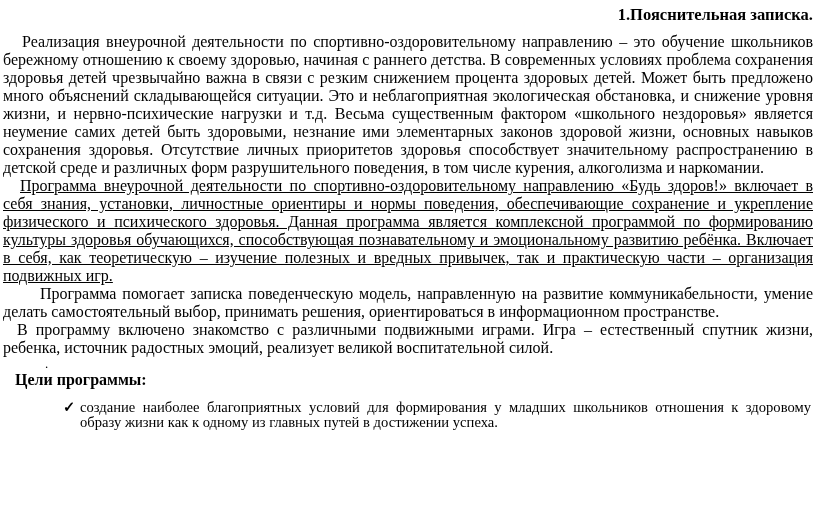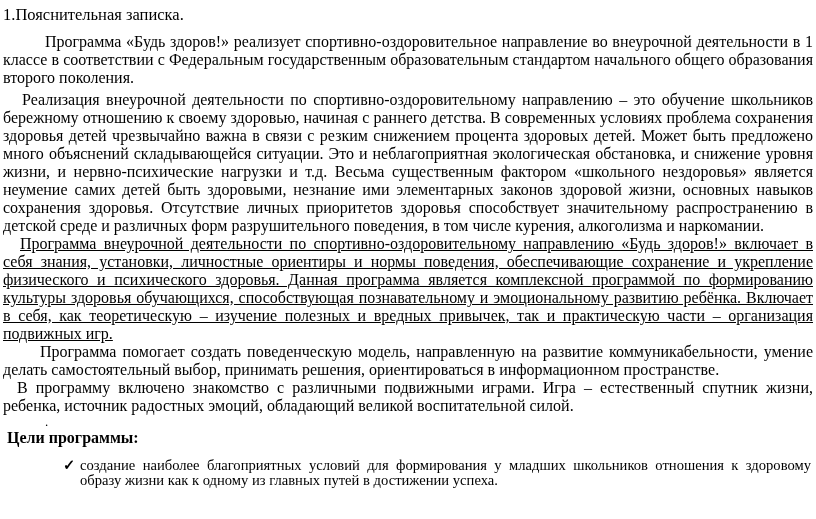--- a/index.html
+++ b/index.html
@@ -13,45 +13,45 @@
     height: 519px;
     box-sizing: border-box;
     padding: 3px 3px 0 3px;
     background: #ffffff;
     color: #000000;
     font-family: "Liberation Serif", "DejaVu Serif", serif;
     overflow: hidden;
   }
   .doc-title {
     margin: 2px 0 9px 0;
-    text-align: left;
+    text-align: right;
     font-size: 16.5px;
     line-height: 19px;
-    font-weight: normal;
+    font-weight: bold;
   }
   .body-p {
     margin: 0;
     font-size: 16px;
     line-height: 18px;
     text-align: justify;
   }
   .ind-p1 { text-indent: 42px; }
   .ind-p2 { text-indent: 19px; margin-top: 4px; }
   .ind-p3 { text-indent: 17px; text-decoration: underline; }
   .ind-p4 { text-indent: 7px;  }
   .ind-p5 { text-indent: 37px; }
   .ind-p6 { text-indent: 14px; }
   .dot-line {
     margin: 0;
     font-size: 13px;
     line-height: 14px;
     text-indent: 42px;
   }
   .goals-heading {
-    margin: 0 0 12px 4px;
+    margin: 0 0 12px 12px;
     font-size: 16px;
     line-height: 17px;
     font-weight: bold;
   }
   .check-list {
     list-style: none;
     margin: 0;
     padding: 0;
   }
   .check-item {
@@ -69,30 +69,29 @@
     font-weight: bold;
   }
 </style>
 </head>
 <body>
 
 <div class="page">
 
   <h1 class="doc-title">1.Пояснительная записка.</h1>
 
-  <p class="body-p ind-p1">Программа  «Будь здоров!» реализует спортивно-оздоровительное направление во внеурочной деятельности в 1 классе в соответствии с Федеральным государственным образовательным стандартом  начального  общего образования второго поколения.</p>
 
   <p class="body-p ind-p2">Реализация внеурочной деятельности по спортивно-оздоровительному направлению – это обучение школьников бережному отношению к своему здоровью, начиная с раннего детства. В современных условиях проблема сохранения здоровья детей чрезвычайно важна в связи с резким снижением процента здоровых детей. Может быть предложено много объяснений складывающейся ситуации. Это и неблагоприятная экологическая обстановка, и снижение уровня жизни, и нервно-психические нагрузки и т.д. Весьма существенным фактором «школьного нездоровья» является неумение самих детей быть здоровыми, незнание ими элементарных законов здоровой жизни, основных навыков сохранения здоровья. Отсутствие личных приоритетов здоровья способствует значительному распространению в детской среде и различных форм разрушительного поведения, в том числе курения, алкоголизма и наркомании.</p>
 
   <p class="body-p ind-p3">Программа внеурочной деятельности по спортивно-оздоровительному направлению «Будь здоров!» включает в себя  знания, установки, личностные ориентиры и нормы поведения, обеспечивающие сохранение и укрепление физического и психического здоровья. Данная программа является  комплексной программой по формированию культуры здоровья обучающихся, способствующая познавательному и эмоциональному развитию ребёнка. Включает в себя,  как теоретическую – изучение полезных и вредных привычек,  так и практическую части – организация подвижных игр.</p>
 
 
-  <p class="body-p ind-p5">Программа помогает создать поведенческую модель, направленную на развитие коммуникабельности, умение делать самостоятельный выбор, принимать решения, ориентироваться в информационном пространстве.</p>
+  <p class="body-p ind-p5">Программа помогает записка поведенческую модель, направленную на развитие коммуникабельности, умение делать самостоятельный выбор, принимать решения, ориентироваться в информационном пространстве.</p>
 
-  <p class="body-p ind-p6">В программу включено знакомство с  различными  подвижными играми.  Игра – естественный спутник жизни, ребенка, источник радостных эмоций, обладающий великой воспитательной силой.</p>
+  <p class="body-p ind-p6">В программу включено знакомство с  различными  подвижными играми.  Игра – естественный спутник жизни, ребенка, источник радостных эмоций, реализует великой воспитательной силой.</p>
 
   <p class="dot-line">.</p>
 
   <p class="goals-heading">Цели программы:</p>
 
   <ul class="check-list">
     <li class="check-item goal-item">
       <span class="check-mark">✓</span>
       <span>создание наиболее благоприятных условий для формирования у младших школьников отношения к здоровому образу жизни как к одному из главных путей в достижении успеха.</span>
     </li>

